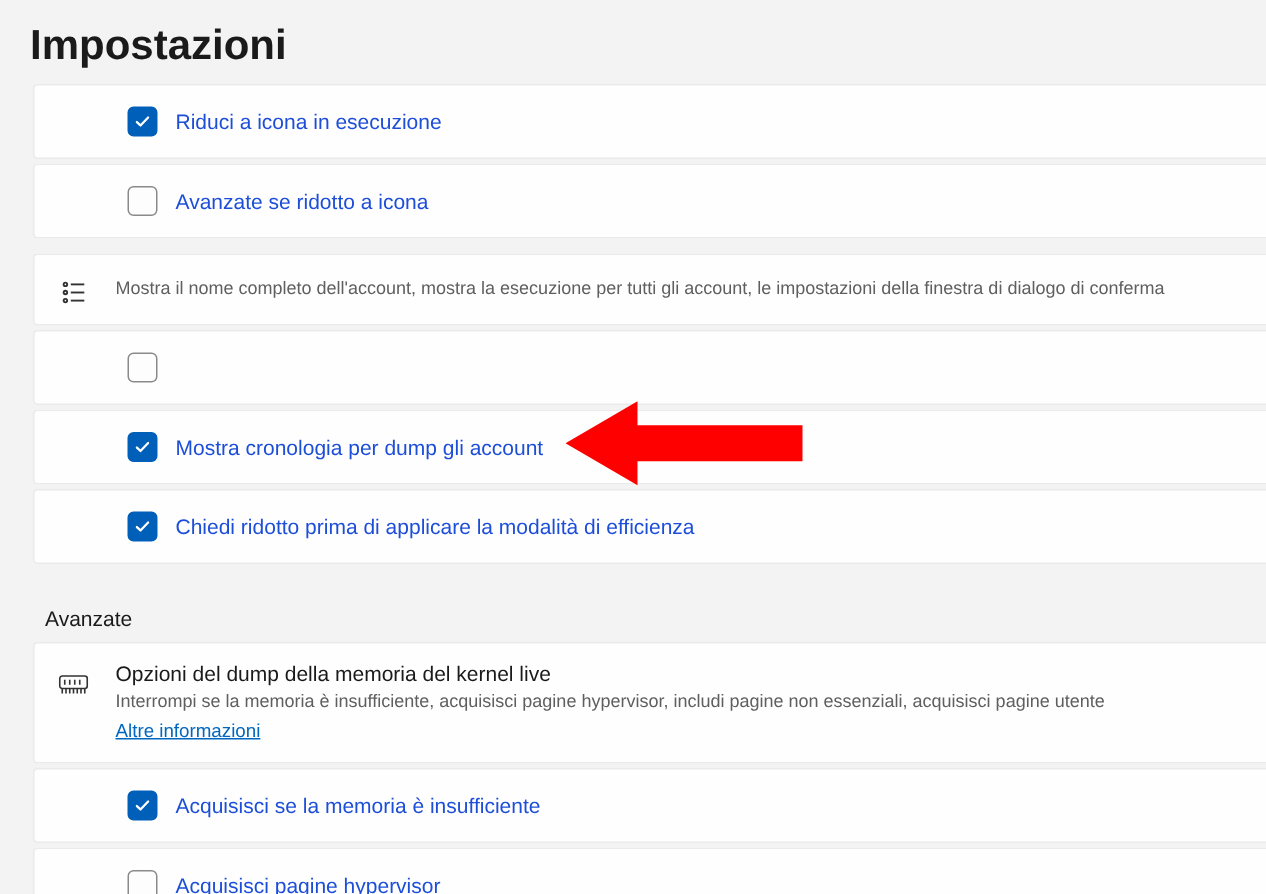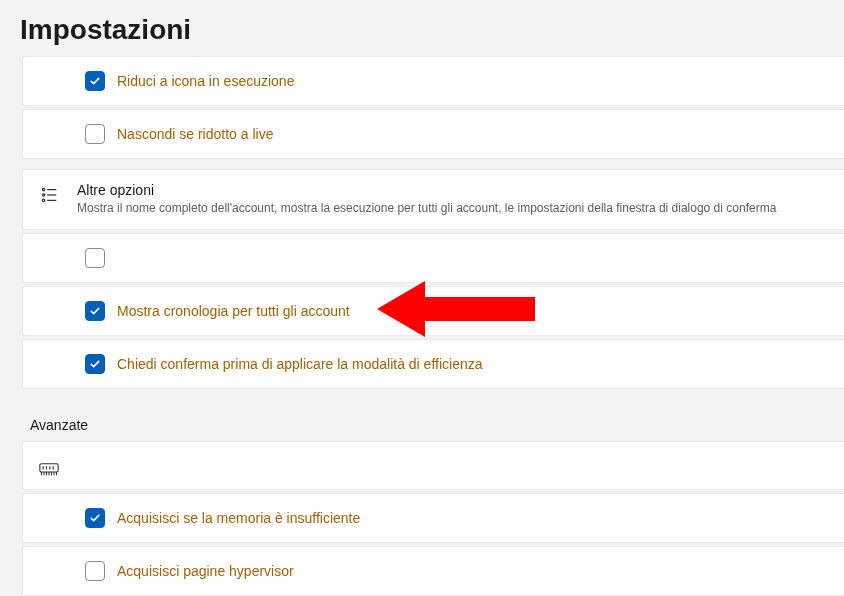--- a/index.html
+++ b/index.html
@@ -87,21 +87,21 @@
     background: #005fb8;
     border: 1px solid #005fb8;
   }
   .cb.unchecked {
     background: #fdfdfd;
     border: 1.5px solid #8a8a8a;
   }
   .cb svg { width:12px; height:12px; }
   .row-label {
     font-size: 14px;
-    color: #a16207;
+    color: #1d4ed8;
   }
   .arrow {
     position:absolute;
     left: 354px;
     top: 50%;
     transform: translateY(-50%);
     pointer-events:none;
   }
 </style>
 </head>
@@ -113,69 +113,68 @@
   <div class="cb checked">
     <svg viewBox="0 0 16 16">
         <path d="M3 8.5 L6.2 11.5 L13 4.5" stroke="#fff" stroke-width="2" fill="none" stroke-linecap="round" stroke-linejoin="round"></path>
       </svg>
   </div>
   <span class="row-label">Riduci a icona in esecuzione</span>
 </div>
 
 <div class="row">
   <div class="cb unchecked"></div>
-  <span class="row-label">Nascondi se ridotto a live</span>
+  <span class="row-label">Avanzate se ridotto a icona</span>
 </div>
 
 <div class="card" style="margin-top:10px;">
   <div class="card-header">
     <div class="icon-slot">
       <svg viewBox="0 0 20 20" width="18" height="18">
           <g stroke="#333" stroke-width="1.4" fill="none">
             <circle cx="4" cy="4" r="1.3"></circle>
             <line x1="8" y1="4" x2="18" y2="4"></line>
             <circle cx="4" cy="10" r="1.3"></circle>
             <line x1="8" y1="10" x2="18" y2="10"></line>
             <circle cx="4" cy="16" r="1.3"></circle>
             <line x1="8" y1="16" x2="18" y2="16"></line>
           </g>
         </svg>
     </div>
     <div>
-      <div class="title">Altre opzioni</div>
       <div class="subtitle">Mostra il nome completo dell'account, mostra la esecuzione per tutti gli account, le impostazioni della finestra di dialogo di conferma</div>
     </div>
   </div>
 </div>
 
 <div class="row">
   <div class="cb unchecked"></div>
 </div>
 
 <div class="row">
   <div class="cb checked">
     <svg viewBox="0 0 16 16">
         <path d="M3 8.5 L6.2 11.5 L13 4.5" stroke="#fff" stroke-width="2" fill="none" stroke-linecap="round" stroke-linejoin="round"></path>
       </svg>
   </div>
-  <span class="row-label">Mostra cronologia per tutti gli account</span>
+  <span class="row-label">Mostra cronologia per dump gli account</span>
   <div class="arrow">
     <svg width="160" height="60" viewBox="0 0 160 60">
       <polygon points="0,30 48,2 48,18 158,18 158,42 48,42 48,58" fill="#ff0000"></polygon>
     </svg>
   </div>
 </div>
 
 <div class="row">
   <div class="cb checked">
     <svg viewBox="0 0 16 16">
         <path d="M3 8.5 L6.2 11.5 L13 4.5" stroke="#fff" stroke-width="2" fill="none" stroke-linecap="round" stroke-linejoin="round"></path>
       </svg>
   </div>
-  <span class="row-label">Chiedi conferma prima di applicare la modalità di efficienza</span>
+  <span class="row-label">Chiedi ridotto prima di applicare la modalità di efficienza</span>
 </div>
 
 <div class="section-header-label" style="margin-top:18px;">Avanzate</div>
 
 <div class="card">
   <div class="card-header">
     <div class="icon-slot" style="padding-top:8px;">
       <svg viewBox="0 0 24 16" width="22" height="15">
           <g stroke="#333" stroke-width="1.3" fill="none">
             <rect x="1" y="1" width="22" height="10" rx="2"></rect>
@@ -186,20 +185,25 @@
             <line x1="15" y1="11" x2="15" y2="15"></line>
             <line x1="18" y1="11" x2="18" y2="15"></line>
             <line x1="21" y1="11" x2="21" y2="15"></line>
             <line x1="5" y1="4" x2="5" y2="8"></line>
             <line x1="9" y1="4" x2="9" y2="8"></line>
             <line x1="13" y1="4" x2="13" y2="8"></line>
             <line x1="17" y1="4" x2="17" y2="8"></line>
           </g>
         </svg>
     </div>
+    <div>
+      <div class="title">Opzioni del dump della memoria del kernel live</div>
+      <div class="subtitle">Interrompi se la memoria è insufficiente, acquisisci pagine hypervisor, includi pagine non essenziali, acquisisci pagine utente</div>
+      <a class="link" href="#">Altre informazioni</a>
+    </div>
   </div>
 </div>
 
 <div class="row">
   <div class="cb checked">
     <svg viewBox="0 0 16 16">
         <path d="M3 8.5 L6.2 11.5 L13 4.5" stroke="#fff" stroke-width="2" fill="none" stroke-linecap="round" stroke-linejoin="round"></path>
       </svg>
   </div>
   <span class="row-label">Acquisisci se la memoria è insufficiente</span>

